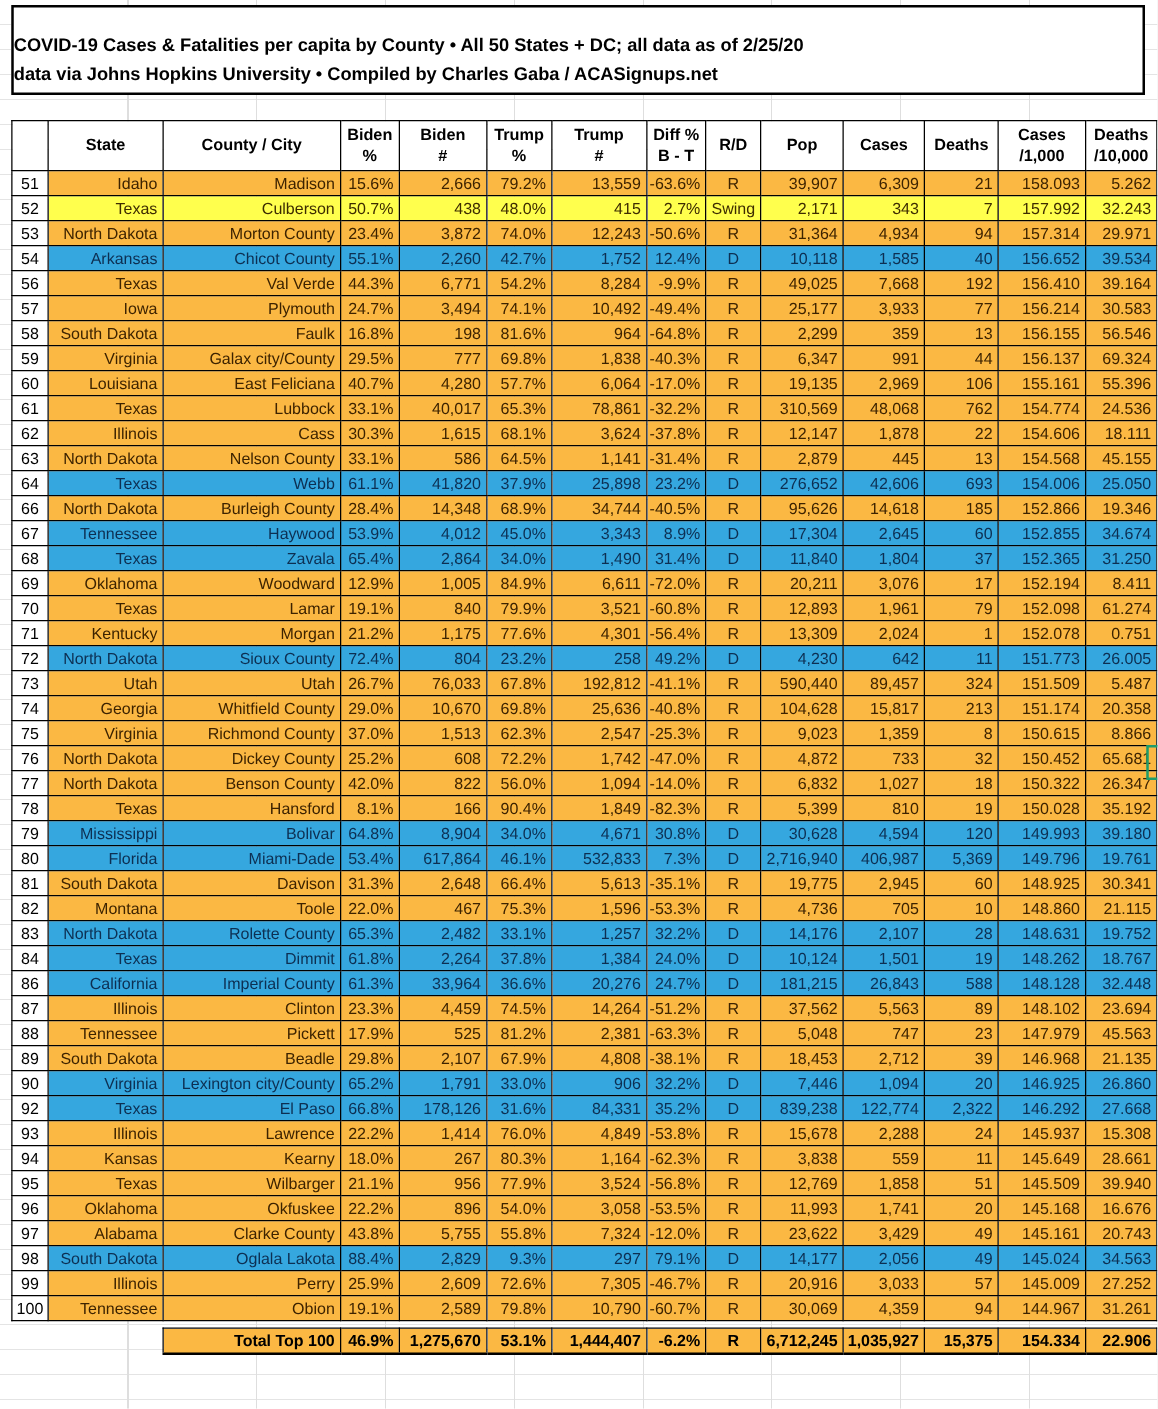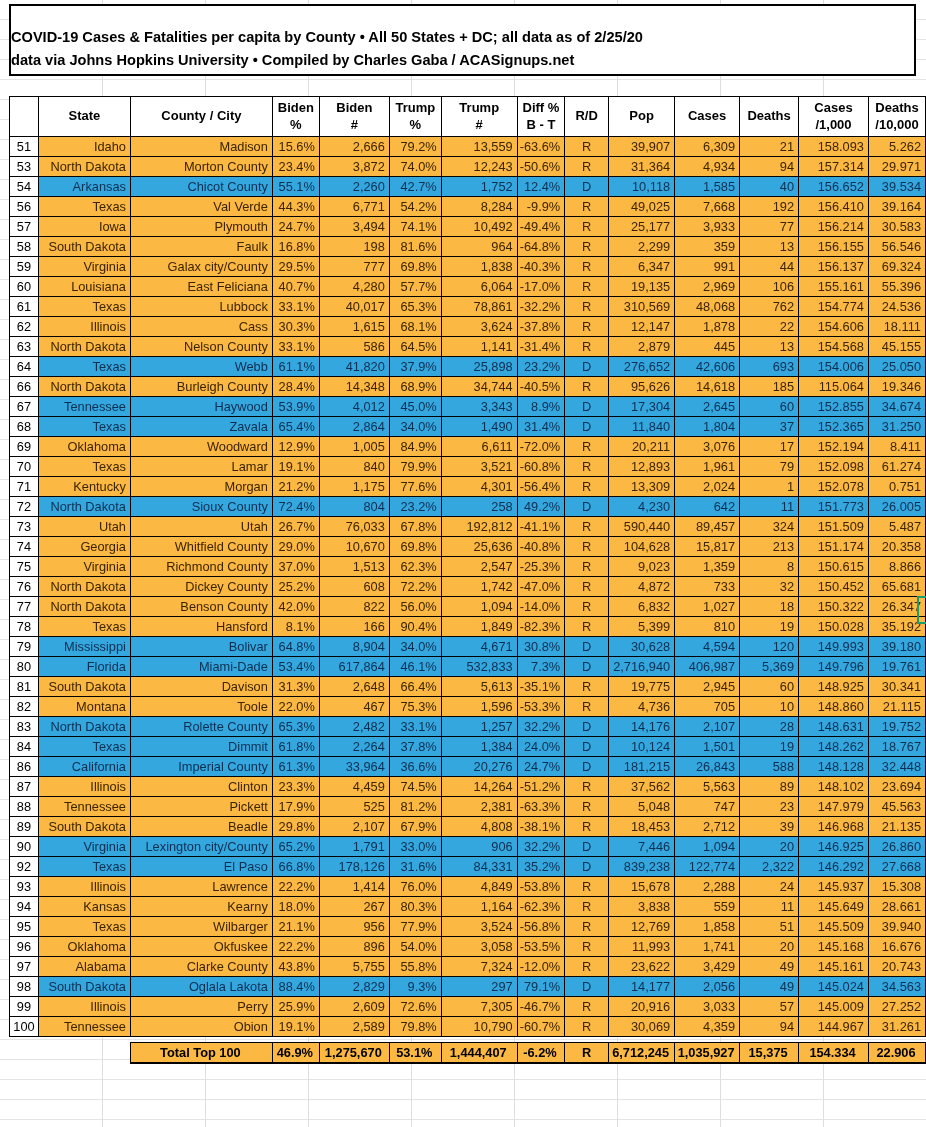--- a/index.html
+++ b/index.html
@@ -28,21 +28,21 @@
     height:20px;font-size:12.8px;text-align:right;padding:0 4px 0 2px;vertical-align:middle;
   }
   tr.r  td{background:var(--r-color,#FBB843);color:#3d2300;}
   tr.d  td{background:var(--d-color,#35A7DF);color:#0d2f52;}
   tr.swing td{background:var(--s-color,#FFFF4D);color:#3d2c00;}
   table.grid td.rank{background:#fff;color:#000;text-align:center;padding:0;}
   table.grid td.rd{text-align:center;padding:0;}
   tr.gap td{border:none;background:transparent;height:6px;padding:0;}
   tr.total td{
     background:var(--r-color,#FBB843);color:#000;font-weight:bold;font-size:12.8px;
-    border:1px solid #000;border-bottom-width:2px;text-align:center;
+    border:1px solid #000;border-bottom-width:2px;
   }
   tr.total td.ghost{background:transparent;border:none;}
   .sel-box{
     position:absolute;left:917px;top:596px;width:16px;height:24px;
     border:2px solid var(--sel-color,#1E9C6B);background:transparent;
   }
 </style>
 </head>
 <body>
 
@@ -105,20 +105,36 @@
           <td>79.2%</td>
           <td>13,559</td>
           <td>-63.6%</td>
           <td class="rd">R</td>
           <td>39,907</td>
           <td>6,309</td>
           <td>21</td>
           <td>158.093</td>
           <td>5.262</td>
         </tr>
+        <tr class="swing">
+          <td class="rank">52</td>
+          <td>Texas</td>
+          <td>Culberson</td>
+          <td>50.7%</td>
+          <td>438</td>
+          <td>48.0%</td>
+          <td>415</td>
+          <td>2.7%</td>
+          <td class="rd">Swing</td>
+          <td>2,171</td>
+          <td>343</td>
+          <td>7</td>
+          <td>157.992</td>
+          <td>32.243</td>
+        </tr>
         <tr class="r">
           <td class="rank">53</td>
           <td>North Dakota</td>
           <td>Morton County</td>
           <td>23.4%</td>
           <td>3,872</td>
           <td>74.0%</td>
           <td>12,243</td>
           <td>-50.6%</td>
           <td class="rd">R</td>
@@ -294,21 +310,21 @@
           <td>Burleigh County</td>
           <td>28.4%</td>
           <td>14,348</td>
           <td>68.9%</td>
           <td>34,744</td>
           <td>-40.5%</td>
           <td class="rd">R</td>
           <td>95,626</td>
           <td>14,618</td>
           <td>185</td>
-          <td>115.064</td>
+          <td>152.866</td>
           <td>19.346</td>
         </tr>
         <tr class="d">
           <td class="rank">67</td>
           <td>Tennessee</td>
           <td>Haywood</td>
           <td>53.9%</td>
           <td>4,012</td>
           <td>45.0%</td>
           <td>3,343</td>

